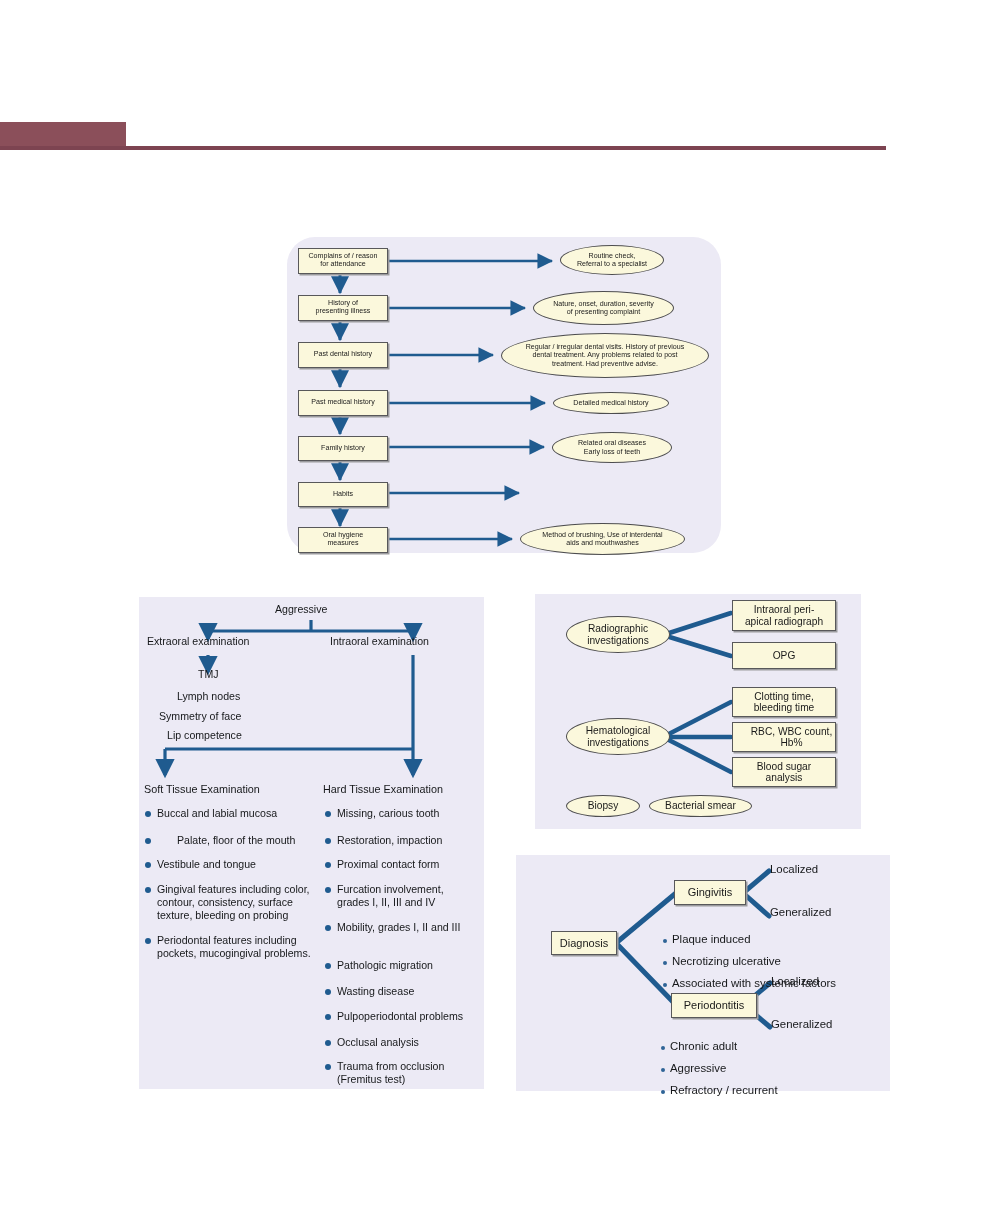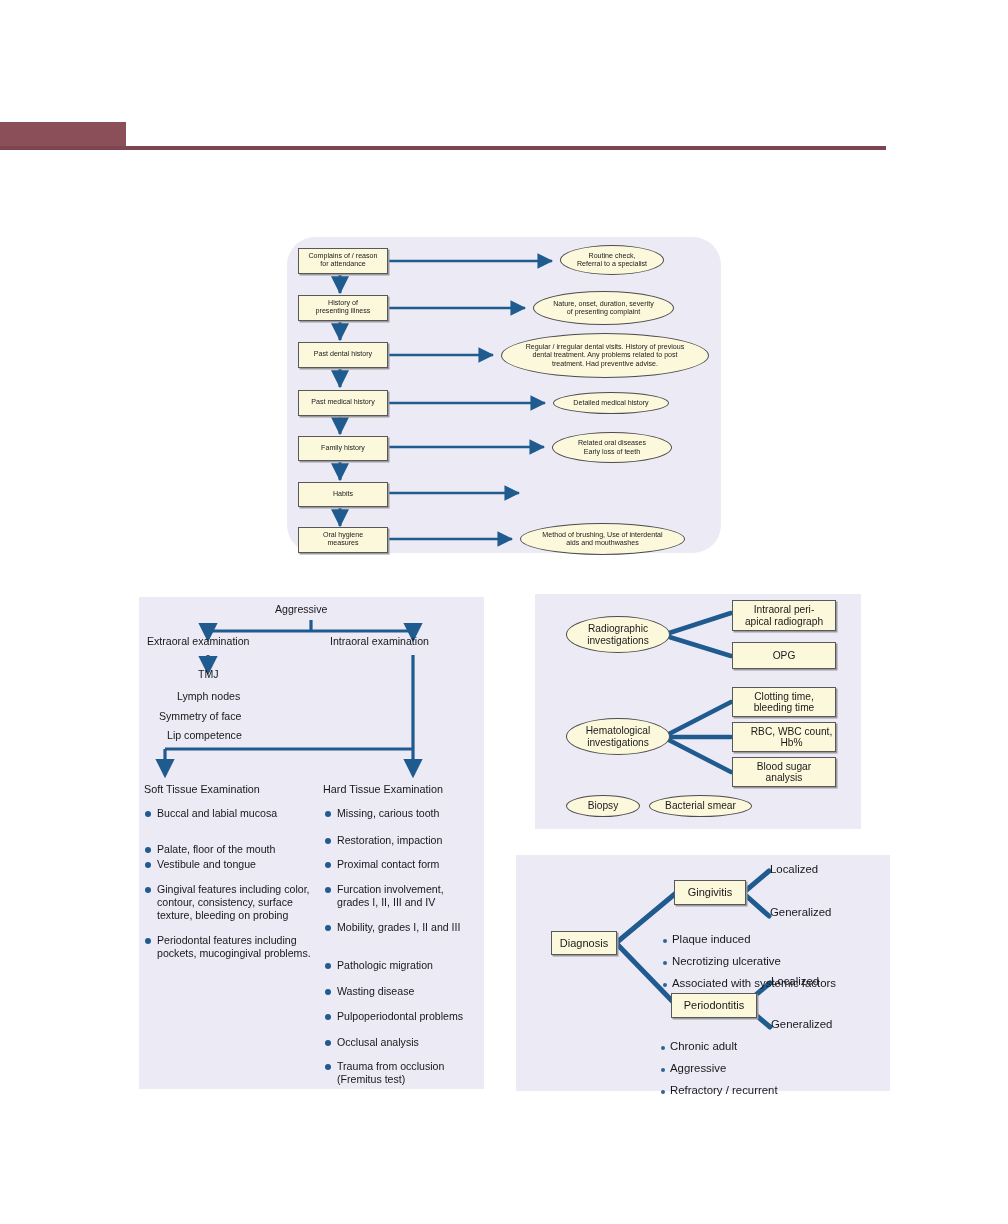--- a/index.html
+++ b/index.html
@@ -283,21 +283,21 @@
   <div class="ptext" style="left:20px; top:113px;">Symmetry of face</div>
   <div class="ptext" style="left:28px; top:132px;">Lip competence</div>
 
   <div class="col-head" style="left:5px; top:186px;">Soft Tissue Examination</div>
   <div class="col-head" style="left:184px; top:186px;">Hard Tissue Examination</div>
 
   <div class="bullet-row" style="left:6px; top:210px; width:178px;">
       <span class="dot"></span>
       <span>Buccal and labial mucosa</span>
     </div>
-  <div class="bullet-row" style="left:6px; top:246px; width:178px;">
+  <div class="bullet-row" style="left:6px; top:237px; width:178px;gap:20px;">
       <span class="dot"></span>
       <span>Palate, floor of the mouth</span>
     </div>
   <div class="bullet-row" style="left:6px; top:261px; width:178px;">
       <span class="dot"></span>
       <span>Vestibule and tongue</span>
     </div>
   <div class="bullet-row" style="left:6px; top:286px; width:186px;">
       <span class="dot"></span>
       <span>Gingival features including color, contour, consistency, surface texture, bleeding on probing</span>

